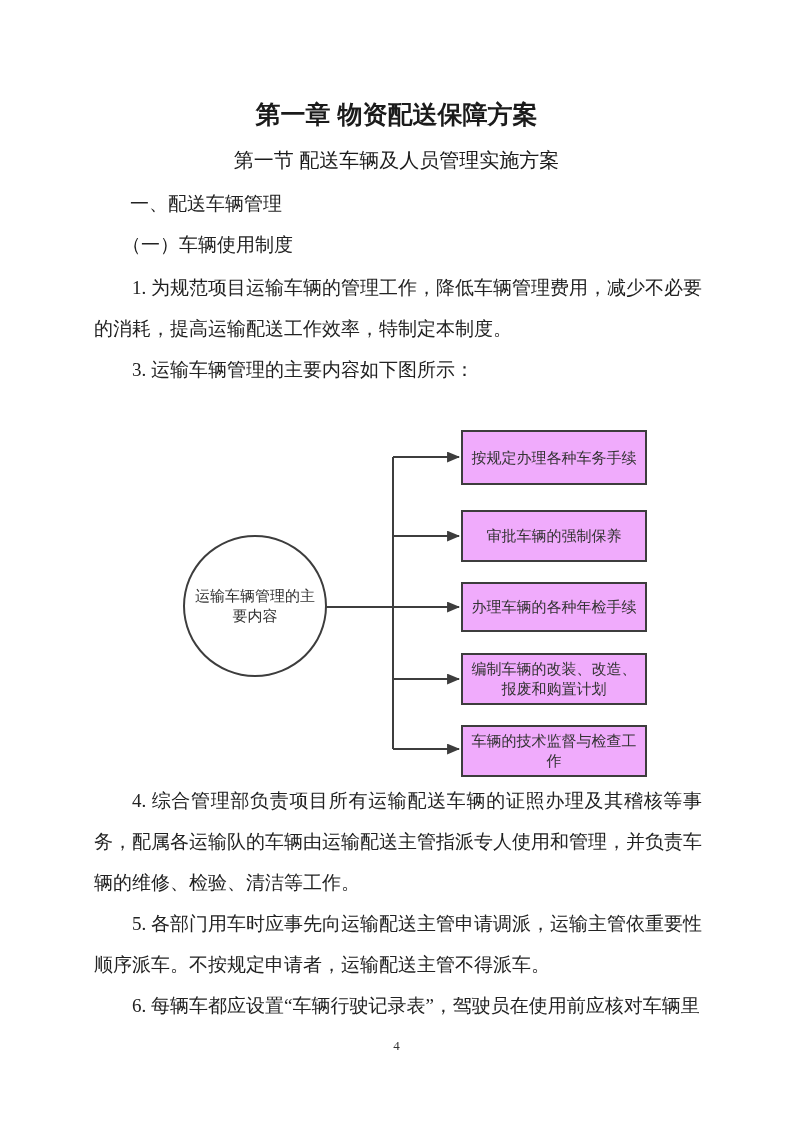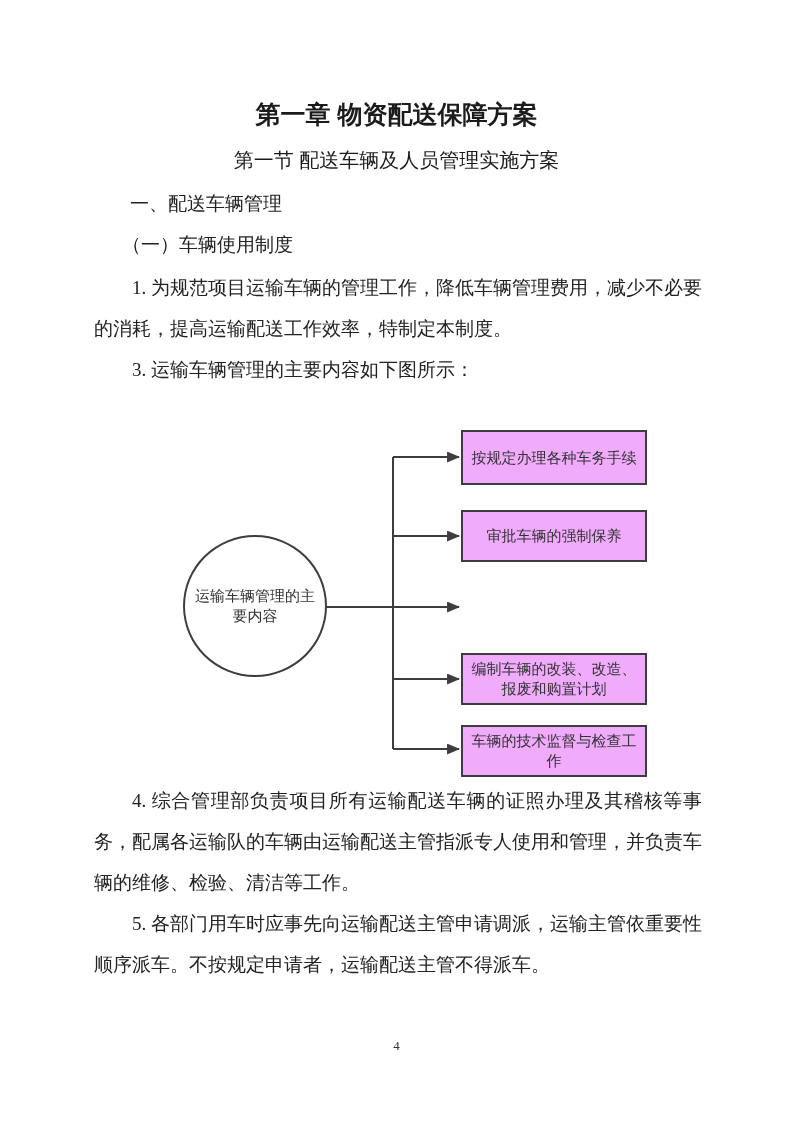--- a/index.html
+++ b/index.html
@@ -144,24 +144,26 @@
       <line x1="393" y1="679" x2="459" y2="679" stroke="#3d3d3d" stroke-width="2" marker-end="url(#arrow)"></line>
       <line x1="393" y1="749" x2="459" y2="749" stroke="#3d3d3d" stroke-width="2" marker-end="url(#arrow)"></line>
     </svg>
 
     <div class="center-node">
       <span>运输车辆管理的主要内容</span>
     </div>
 
     <div class="dbox b1">按规定办理各种车务手续</div>
     <div class="dbox b2">审批车辆的强制保养</div>
+    <div class="dbox b3">办理车辆的各种年检手续</div>
     <div class="dbox b5">车辆的技术监督与检查工作</div>
     <div class="dbox b4">编制车辆的改装、改造、报废和购置计划</div>
   </div>
 
   <div class="body-flow bottom">
     <p>4. 综合管理部负责项目所有运输配送车辆的证照办理及其稽核等事务，配属各运输队的车辆由运输配送主管指派专人使用和管理，并负责车辆的维修、检验、清洁等工作。</p>
     <p>5. 各部门用车时应事先向运输配送主管申请调派，运输主管依重要性顺序派车。不按规定申请者，运输配送主管不得派车。</p>
+    <p>6. 每辆车都应设置“车辆行驶记录表”，驾驶员在使用前应核对车辆里</p>
   </div>
 
   <div class="page-number">4</div>
 
 </div>
 
 </body></html>

